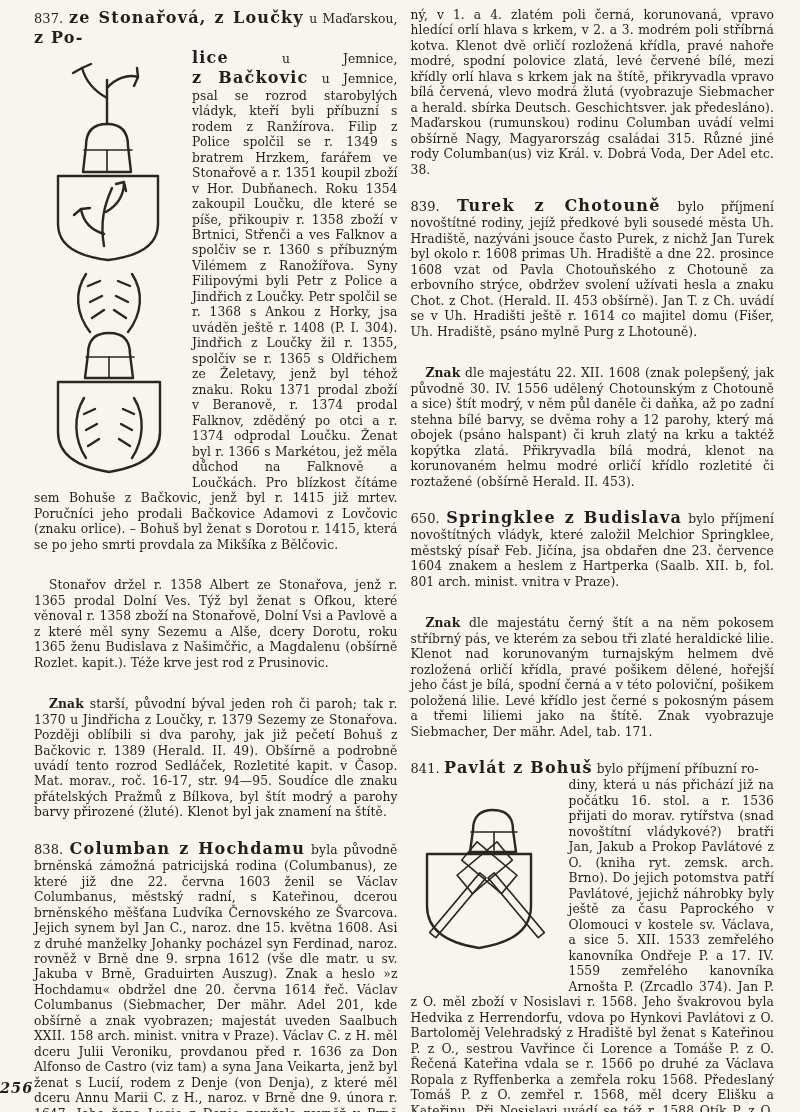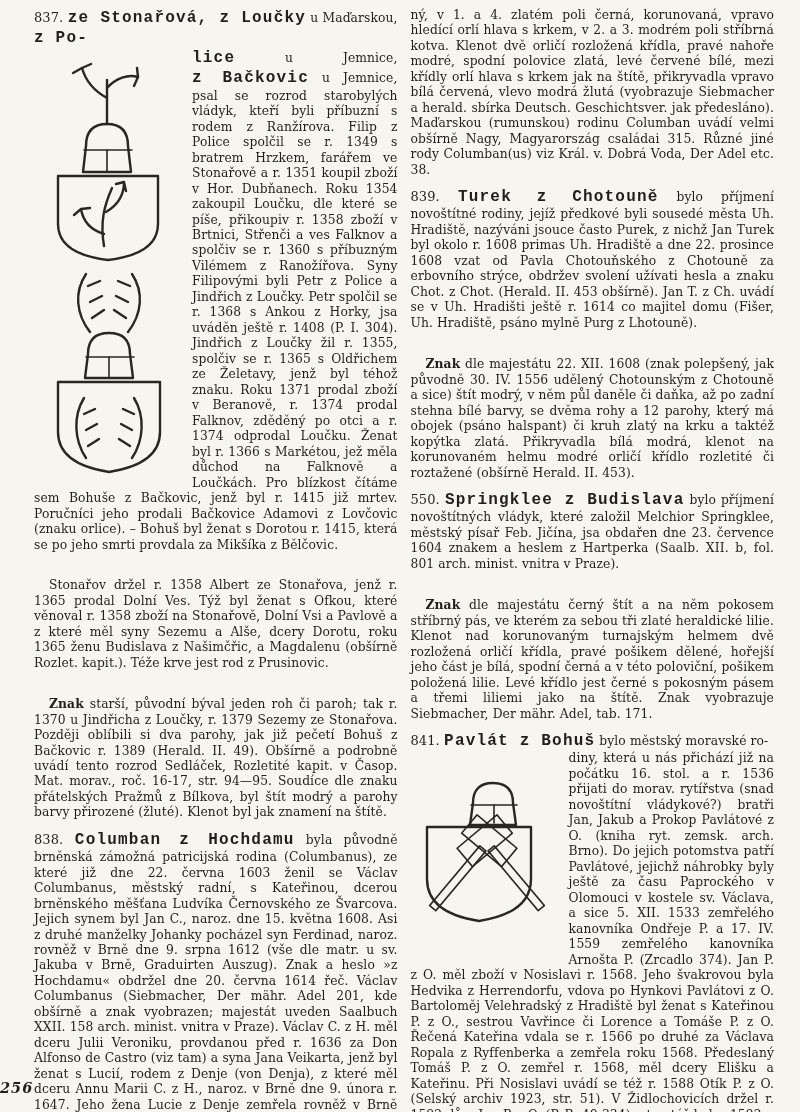--- a/index.html
+++ b/index.html
@@ -20,28 +20,27 @@
   .col{width:364px;}
   p{
     margin:0;
     font-size:12.3px;
     line-height:1.26;
     text-align:justify;
     letter-spacing:.1px;
   }
   p.ind{text-indent:15px;}
   p.gap{margin-top:25px;}
-  p.entry-start{margin-top:9px;}
+  p.entry-start{margin-top:18px;}
   .num{font-size:13px;}
   .ttl{
     font-size:16px;
     font-weight:bold;
     letter-spacing:1.2px;
     white-space:nowrap;
-    font-family:Liberation Mono, monospace;
   }
   .lead{font-weight:bold;}
   .figblock{
     float:left;
     width:150px;
     margin:2px 8px 2px 0;
   }
   .figblock svg{display:block;}
   .arms{stroke:#2a2723;stroke-width:2.4;fill:none;stroke-linecap:round;stroke-linejoin:round;}
   .arms-thin{stroke:#2a2723;stroke-width:1.6;fill:none;stroke-linecap:round;stroke-linejoin:round;}
@@ -117,24 +116,24 @@
 
     </div>
 
     <div class="col">
 
       <p><span>ný, v 1. a 4. zlatém poli černá, korunovaná, vpravo hledící orlí hlava s krkem, v 2. a 3. modrém poli stříbrná kotva. Klenot dvě orličí rozložená křídla, pravé nahoře modré, spodní polovice zlatá, levé červené bílé, mezi křídly orlí hlava s krkem jak na štítě, přikryvadla vpravo bílá červená, vlevo modrá žlutá (vyobrazuje Siebmacher a herald. sbírka Deutsch. Geschichtsver. jak předesláno). Maďarskou (rumunskou) rodinu Columban uvádí velmi obšírně Nagy, Magyarország családai 315. Různé jiné rody Columban(us) viz Král. v. Dobrá Voda, Der Adel etc. 38.</span></p>
 
       <p class="entry-start"><span class="num">839. </span><span class="ttl">Turek z Chotouně</span><span> bylo příjmení novoštítné rodiny, jejíž předkové byli sousedé města Uh. Hradiště, nazýváni jsouce často Purek, z nichž Jan Turek byl okolo r. 1608 primas Uh. Hradiště a dne 22. prosince 1608 vzat od Pavla Chotouňského z Chotouně za erbovního strýce, obdržev svolení užívati hesla a znaku Chot. z Chot. (Herald. II. 453 obšírně). Jan T. z Ch. uvádí se v Uh. Hradišti ještě r. 1614 co majitel domu (Fišer, Uh. Hradiště, psáno mylně Purg z Lhotouně).</span></p>
       <p class="ind gap"><span class="lead">Znak</span><span> dle majestátu 22. XII. 1608 (znak polepšený, jak původně 30. IV. 1556 udělený Chotounským z Chotouně a sice) štít modrý, v něm půl daněle či daňka, až po zadní stehna bílé barvy, se dvěma rohy a 12 parohy, který má obojek (psáno halspant) či kruh zlatý na krku a taktéž kopýtka zlatá. Přikryvadla bílá modrá, klenot na korunovaném helmu modré orličí křídlo rozletité či roztažené (obšírně Herald. II. 453).</span></p>
 
-      <p class="entry-start"><span class="num">550. </span><span class="ttl">Springklee z Budislava</span><span> bylo příjmení novoštítných vládyk, které založil Melchior Springklee, městský písař Feb. Jičína, jsa obdařen dne 23. července 1604 znakem a heslem z Hartperka (Saalb. XII. b, fol. 801 arch. minist. vnitra v Praze).</span></p>
+      <p class="entry-start"><span class="num">650. </span><span class="ttl">Springklee z Budislava</span><span> bylo příjmení novoštítných vládyk, které založil Melchior Springklee, městský písař Feb. Jičína, jsa obdařen dne 23. července 1604 znakem a heslem z Hartperka (Saalb. XII. b, fol. 801 arch. minist. vnitra v Praze).</span></p>
       <p class="ind gap"><span class="lead">Znak</span><span> dle majestátu černý štít a na něm pokosem stříbrný pás, ve kterém za sebou tři zlaté heraldické lilie. Klenot nad korunovaným turnajským helmem dvě rozložená orličí křídla, pravé pošikem dělené, hořejší jeho část je bílá, spodní černá a v této poloviční, pošikem položená lilie. Levé křídlo jest černé s pokosným pásem a třemi liliemi jako na štítě. Znak vyobrazuje Siebmacher, Der mähr. Adel, tab. 171.</span></p>
 
-      <p class="entry-start"><span class="num">841. </span><span class="ttl">Pavlát z Bohuš</span><span> bylo městský moravské ro-</span></p>
+      <p class="entry-start"><span class="num">841. </span><span class="ttl">Pavlát z Bohuš</span><span> bylo příjmení příbuzní ro-</span></p>
 
       <p>
         <span class="figblock">
 
           <svg width="150" height="210" viewBox="0 0 150 210">
             <g class="arms">
               <path d="M62,50 q0,-20 20,-20 q20,0 20,20 l3,22 h-46 z"></path>
               <path class="arms-thin" d="M60,52 h46"></path>
               <path class="arms-thin" d="M83,52 v18"></path>
               <path d="M16,74 h104 v52 q0,34 -52,42 q-52,-8 -52,-42 z"></path>

